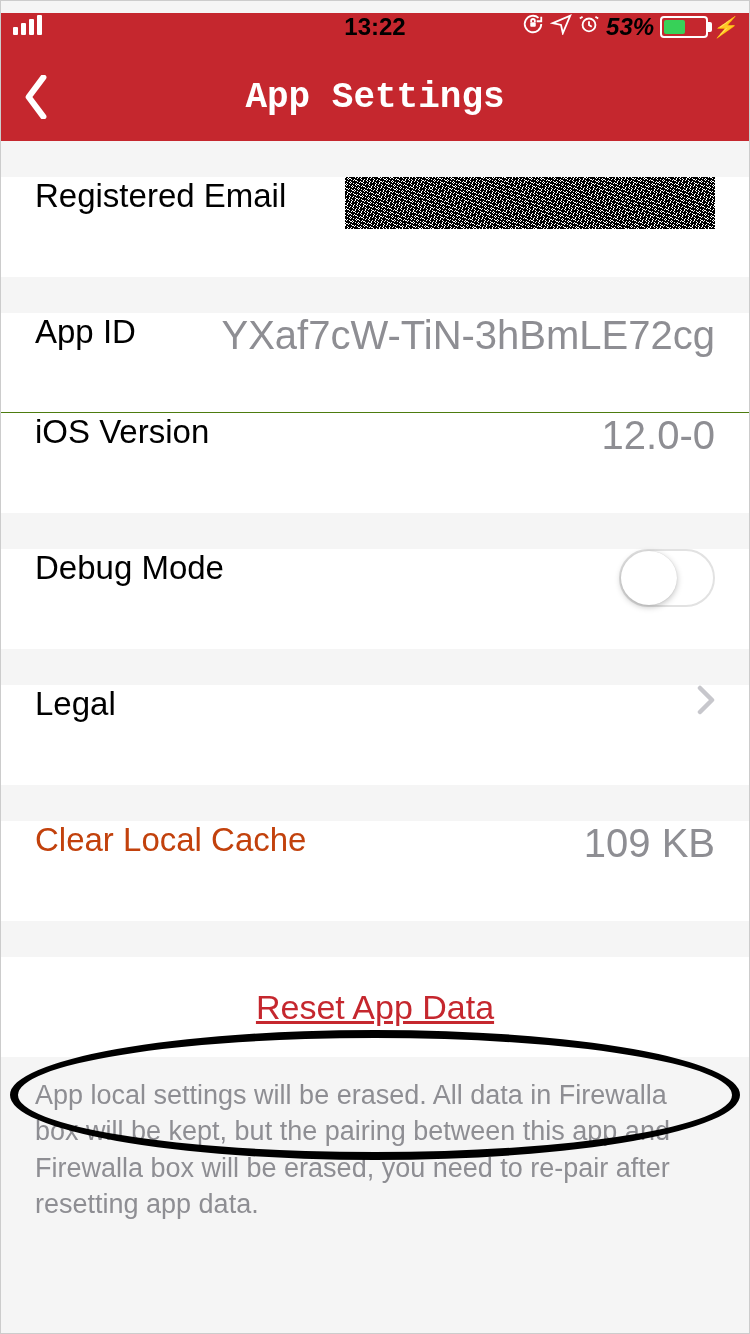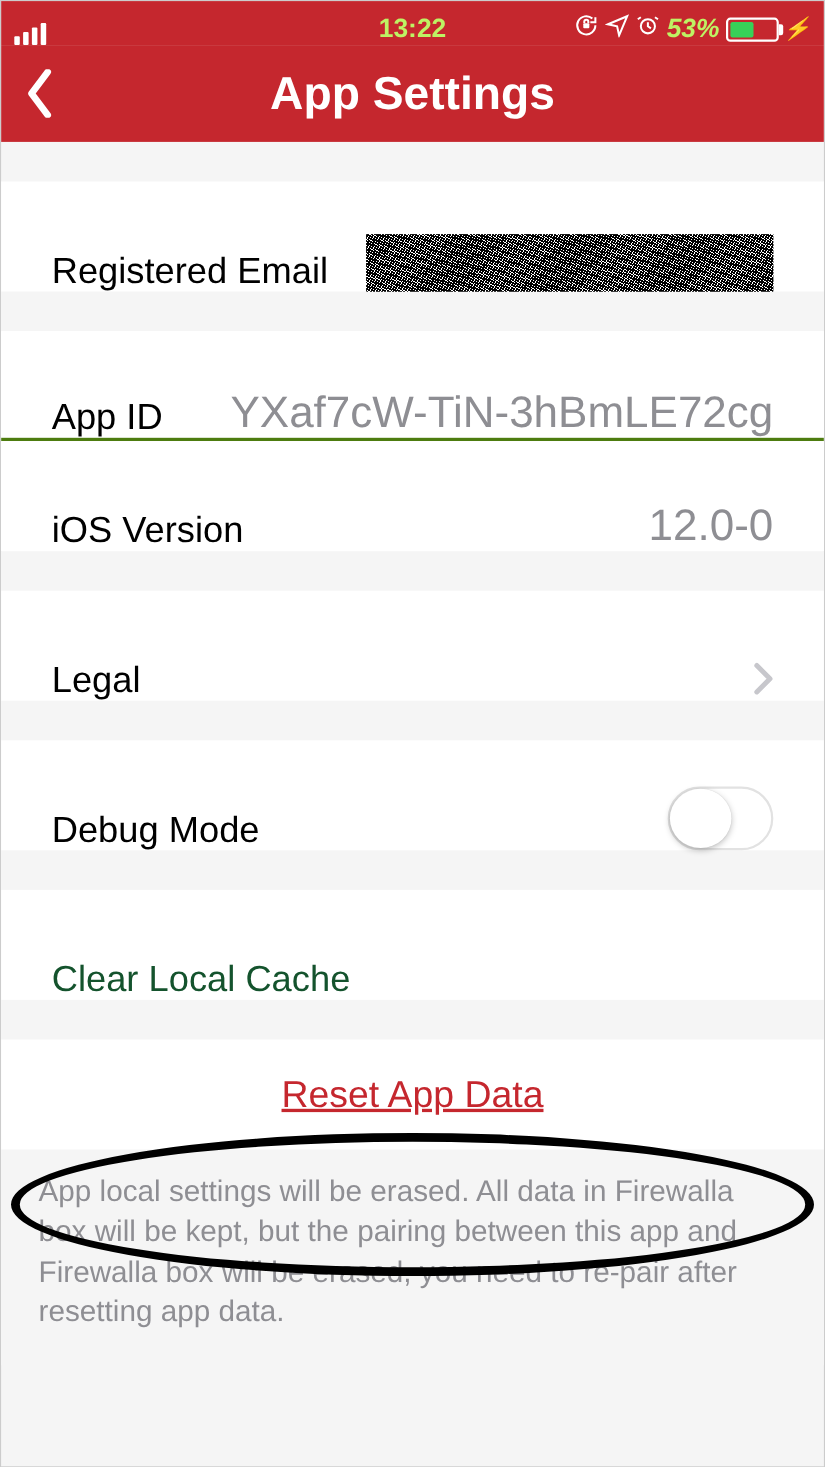--- a/index.html
+++ b/index.html
@@ -3,27 +3,28 @@
 <meta charset="utf-8">
 <style>
   * { box-sizing: border-box; margin: 0; padding: 0; }
   html, body { width: 750px; height: 1334px; font-family: -apple-system, "Helvetica Neue", Helvetica, Arial, sans-serif; }
   body { background: #f5f5f5; overflow: hidden; border:1px solid #ccc; }
 
   
   .status-bar {
     height: 40px;
     background: #c5272e;
-    color: #bef264;
+    color: #000000;
     display: flex;
-    align-items: flex-end;
+    align-items: flex-start;
     padding: 0 12px;
     font-size: 24px;
     font-weight: 600;
     position: relative;
+    margin-top: 12px;
   }
   .status-bar .left, .status-bar .right { display: flex; align-items: center; gap: 6px; }
   .status-bar .center {
     position: absolute; left: 50%; transform: translateX(-50%);
     font-weight: 600;
   }
   .status-bar .right { margin-left: auto; font-style: italic; }
   .signal-bars { display: flex; align-items: flex-end; gap: 3px; height: 22px; }
   .signal-bars span { background: #fff; width: 5px; display: block; border-radius:1px;}
   .signal-bars span:nth-child(1){height:8px;}
@@ -50,38 +51,38 @@
     display: flex;
     align-items: center;
     position: relative;
   }
   .nav-back {
     width: 70px; height: 100%; display:flex; align-items:center; justify-content:center;
   }
   .nav-back svg { width: 28px; height: 44px; }
   .nav-title {
     position:absolute; left:50%; transform:translateX(-50%);
-    font-size: 42px; font-weight: 700; color:#fff;
+    font-size: 36px; font-weight: 700; color:#fff;font-family:Liberation Mono, monospace;
   }
 
   .content { background:#f5f5f5; }
 
   .group { margin-top: 36px; background:#fff; }
   .group.first { margin-top: 36px; }
 
   .row {
     min-height: 100px;
-    padding: 0 46px;
+    padding: 0 34px;
     display: flex;
-    align-items: flex-end;
+    align-items: flex-start;
     background:#fff;
     border-bottom: 1px solid #e5e5e5;
   }
   .row:last-child { border-bottom: none; }
-  .inner-sep { border-bottom: 3px solid #4d7c0f; }
+  .inner-sep { border-bottom: 1px solid #4d7c0f; }
   .row .label { font-size: 33px; color:#000; }
   .row .value { margin-left:auto; font-size: 40px; color:#8e8e93; text-align:right;}
   .row .chevron { margin-left:auto; color:#c7c7cc; }
   .row .obscured {
     margin-left:auto;
     width: 370px; height: 52px;
     background:
       repeating-linear-gradient(37deg,#000 0 1px,#fff 1px 2px),
       repeating-linear-gradient(-51deg,#000 0 1px,#fff 1px 2px);
     background-blend-mode: multiply;
@@ -93,21 +94,21 @@
     width: 96px; height: 58px; border-radius: 30px;
     background:#fff; border:2px solid #e2e2e2;
     position:relative;
   }
   .toggle .knob {
     position:absolute; left:0; top:0; width:56px; height:54px;
     background:#fff; border-radius:50%;
     box-shadow: 0 2px 6px rgba(0,0,0,0.25), 0 0 1px rgba(0,0,0,0.15);
   }
 
-  .row.clear .label { color:#14532d; }
+  .row.clear .label { color:#c2410c; }
 
   .reset-row {
     height: 100px; background:#fff; display:flex; align-items:center; justify-content:center;
     font-size: 34px; color:#c5272e; font-weight:500;text-decoration:underline;
   }
 
   .footer-text {
     padding: 20px 34px 30px 34px;
     font-size: 27px; line-height: 1.35; color:#8e8e93;
   }
@@ -189,41 +190,42 @@
       <span class="value">YXaf7cW-TiN-3hBmLE72cg</span>
     </div>
     <div class="row">
       <span class="label">iOS Version</span>
       <span class="value">12.0-0</span>
     </div>
   </div>
 
   <div class="group">
     <div class="row">
+      <span class="label">Debug Mode</span>
+      <div class="toggle">
+        <div class="knob"></div>
+      </div>
+    </div>
+  </div>
+
+  <div class="group">
+    <div class="row">
       <span class="label">Legal</span>
       <span class="chevron">
         <svg class="chev-svg" viewBox="0 0 12 20">
             <polyline points="2,2 10,10 2,18" fill="none" stroke="#c7c7cc" stroke-width="3" stroke-linecap="round" stroke-linejoin="round"></polyline>
           </svg>
       </span>
     </div>
   </div>
 
   <div class="group">
-    <div class="row">
-      <span class="label">Debug Mode</span>
-      <div class="toggle">
-        <div class="knob"></div>
-      </div>
-    </div>
-  </div>
-
-  <div class="group">
     <div class="row clear">
       <span class="label">Clear Local Cache</span>
+      <span class="value">109 KB</span>
     </div>
   </div>
 
   <div class="group" style="position:relative;">
     <div class="reset-row">
       <span>Reset App Data</span>
     </div>
   </div>
 
   <div class="footer-text">App local settings will be erased. All data in Firewalla box will be kept, but the pairing between this app and Firewalla box will be erased, you need to re-pair after resetting app data.</div>

